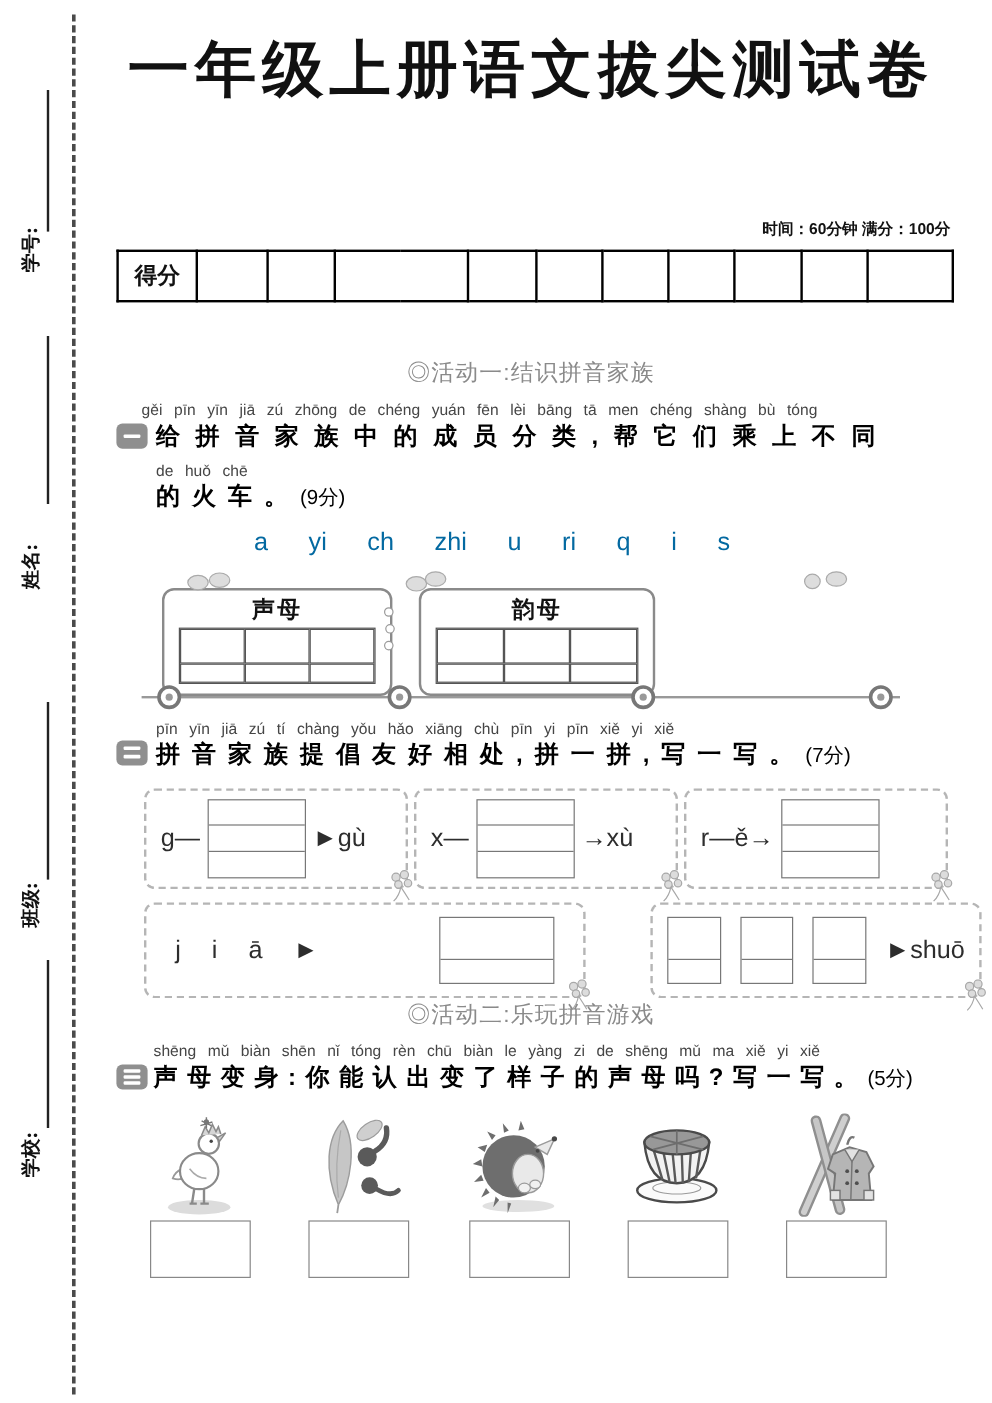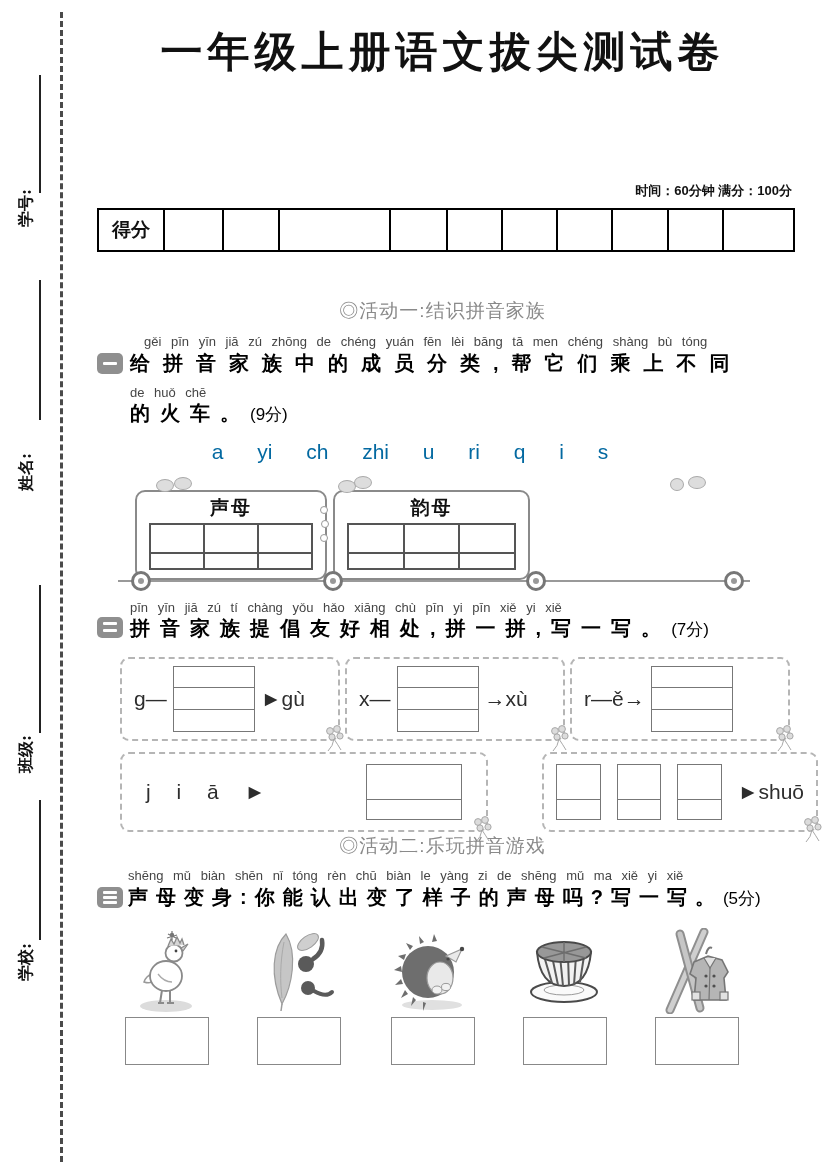--- a/index.html
+++ b/index.html
@@ -9,21 +9,21 @@
   
   .blank-line{position:absolute;left:39px;width:2px;background:#222;}
   .side-label{position:absolute;left:-16px;width:84px;height:24px;line-height:24px;
               text-align:center;transform:rotate(-90deg);font-size:16px;font-weight:600;
               font-family:"DejaVu Serif",serif;white-space:nowrap;}
   .dash-divider{position:absolute;left:60px;top:12px;height:1150px;width:0;
                 border-left:3px dashed #4a4a4a;}
 
   
   .title{position:absolute;left:70px;top:24px;width:745px;text-align:center;
-         font-size:42px;font-weight:900;letter-spacing:5px;white-space:nowrap;}
+         font-size:51px;font-weight:900;letter-spacing:5px;white-space:nowrap;}
   .subtitle{position:absolute;left:70px;top:102px;width:745px;text-align:center;
             font-size:34px;font-weight:800;letter-spacing:3px;}
   .info{position:absolute;top:182px;left:420px;width:372px;text-align:right;
         font-size:13px;font-weight:700;}
 
   
   .score-table{position:absolute;left:97px;top:208px;width:696px;border-collapse:collapse;
                table-layout:fixed;font-family:"DejaVu Serif",serif;}
   .score-table td{border:2px solid #000;text-align:center;font-size:19px;font-weight:600;
                   height:37px;padding:0;}
@@ -129,21 +129,21 @@
       <td></td>
     </tr>
   </tbody>
     </table>
 
   <div class="activity-heading" style="top:298px;">◎活动一:结识拼音家族</div>
 
   <div class="qicon" style="left:97px;top:353px;" title="一">
     <span class="bar" style="top:9px;"></span>
   </div>
-  <div class="pinyin" style="left:144px;top:334px;">gěi pīn yīn jiā zú zhōng de chéng yuán fēn lèi bāng tā men chéng shàng bù tóng</div>
+  <div class="pinyin" style="left:118px;top:334px;">gěi pīn yīn jiā zú zhōng de chéng yuán fēn lèi bāng tā men chéng shàng bù tóng</div>
   <div class="hanzi" style="left:130px;top:350px;letter-spacing:13px;">给拼音家族中的成员分类,帮它们乘上不同</div>
   <div class="pinyin" style="left:130px;top:385px;">de huǒ chē</div>
   <div class="hanzi" style="left:130px;top:400px;letter-spacing:10px;">
     <span>的火车。</span><span class="points">(9分)</span>
   </div>
 
   <div class="letters-row">a yi ch zhi u ri q i s</div>
 
   <div class="trains">
     <div class="rail"></div>
@@ -152,21 +152,21 @@
       <div class="car-title">声母</div>
       <div class="car-grid">
         <div class="cell"></div>
           <div class="cell"></div>
           <div class="cell"></div>
         <div class="cell"></div>
           <div class="cell"></div>
           <div class="cell"></div>
       </div>
     </div>
-    <div class="car" style="left:223px;width:193px;">
+    <div class="car" style="left:239px;width:193px;">
       <div class="car-title">韵母</div>
       <div class="car-grid">
         <div class="cell"></div>
           <div class="cell"></div>
           <div class="cell"></div>
         <div class="cell"></div>
           <div class="cell"></div>
           <div class="cell"></div>
       </div>
     </div>

